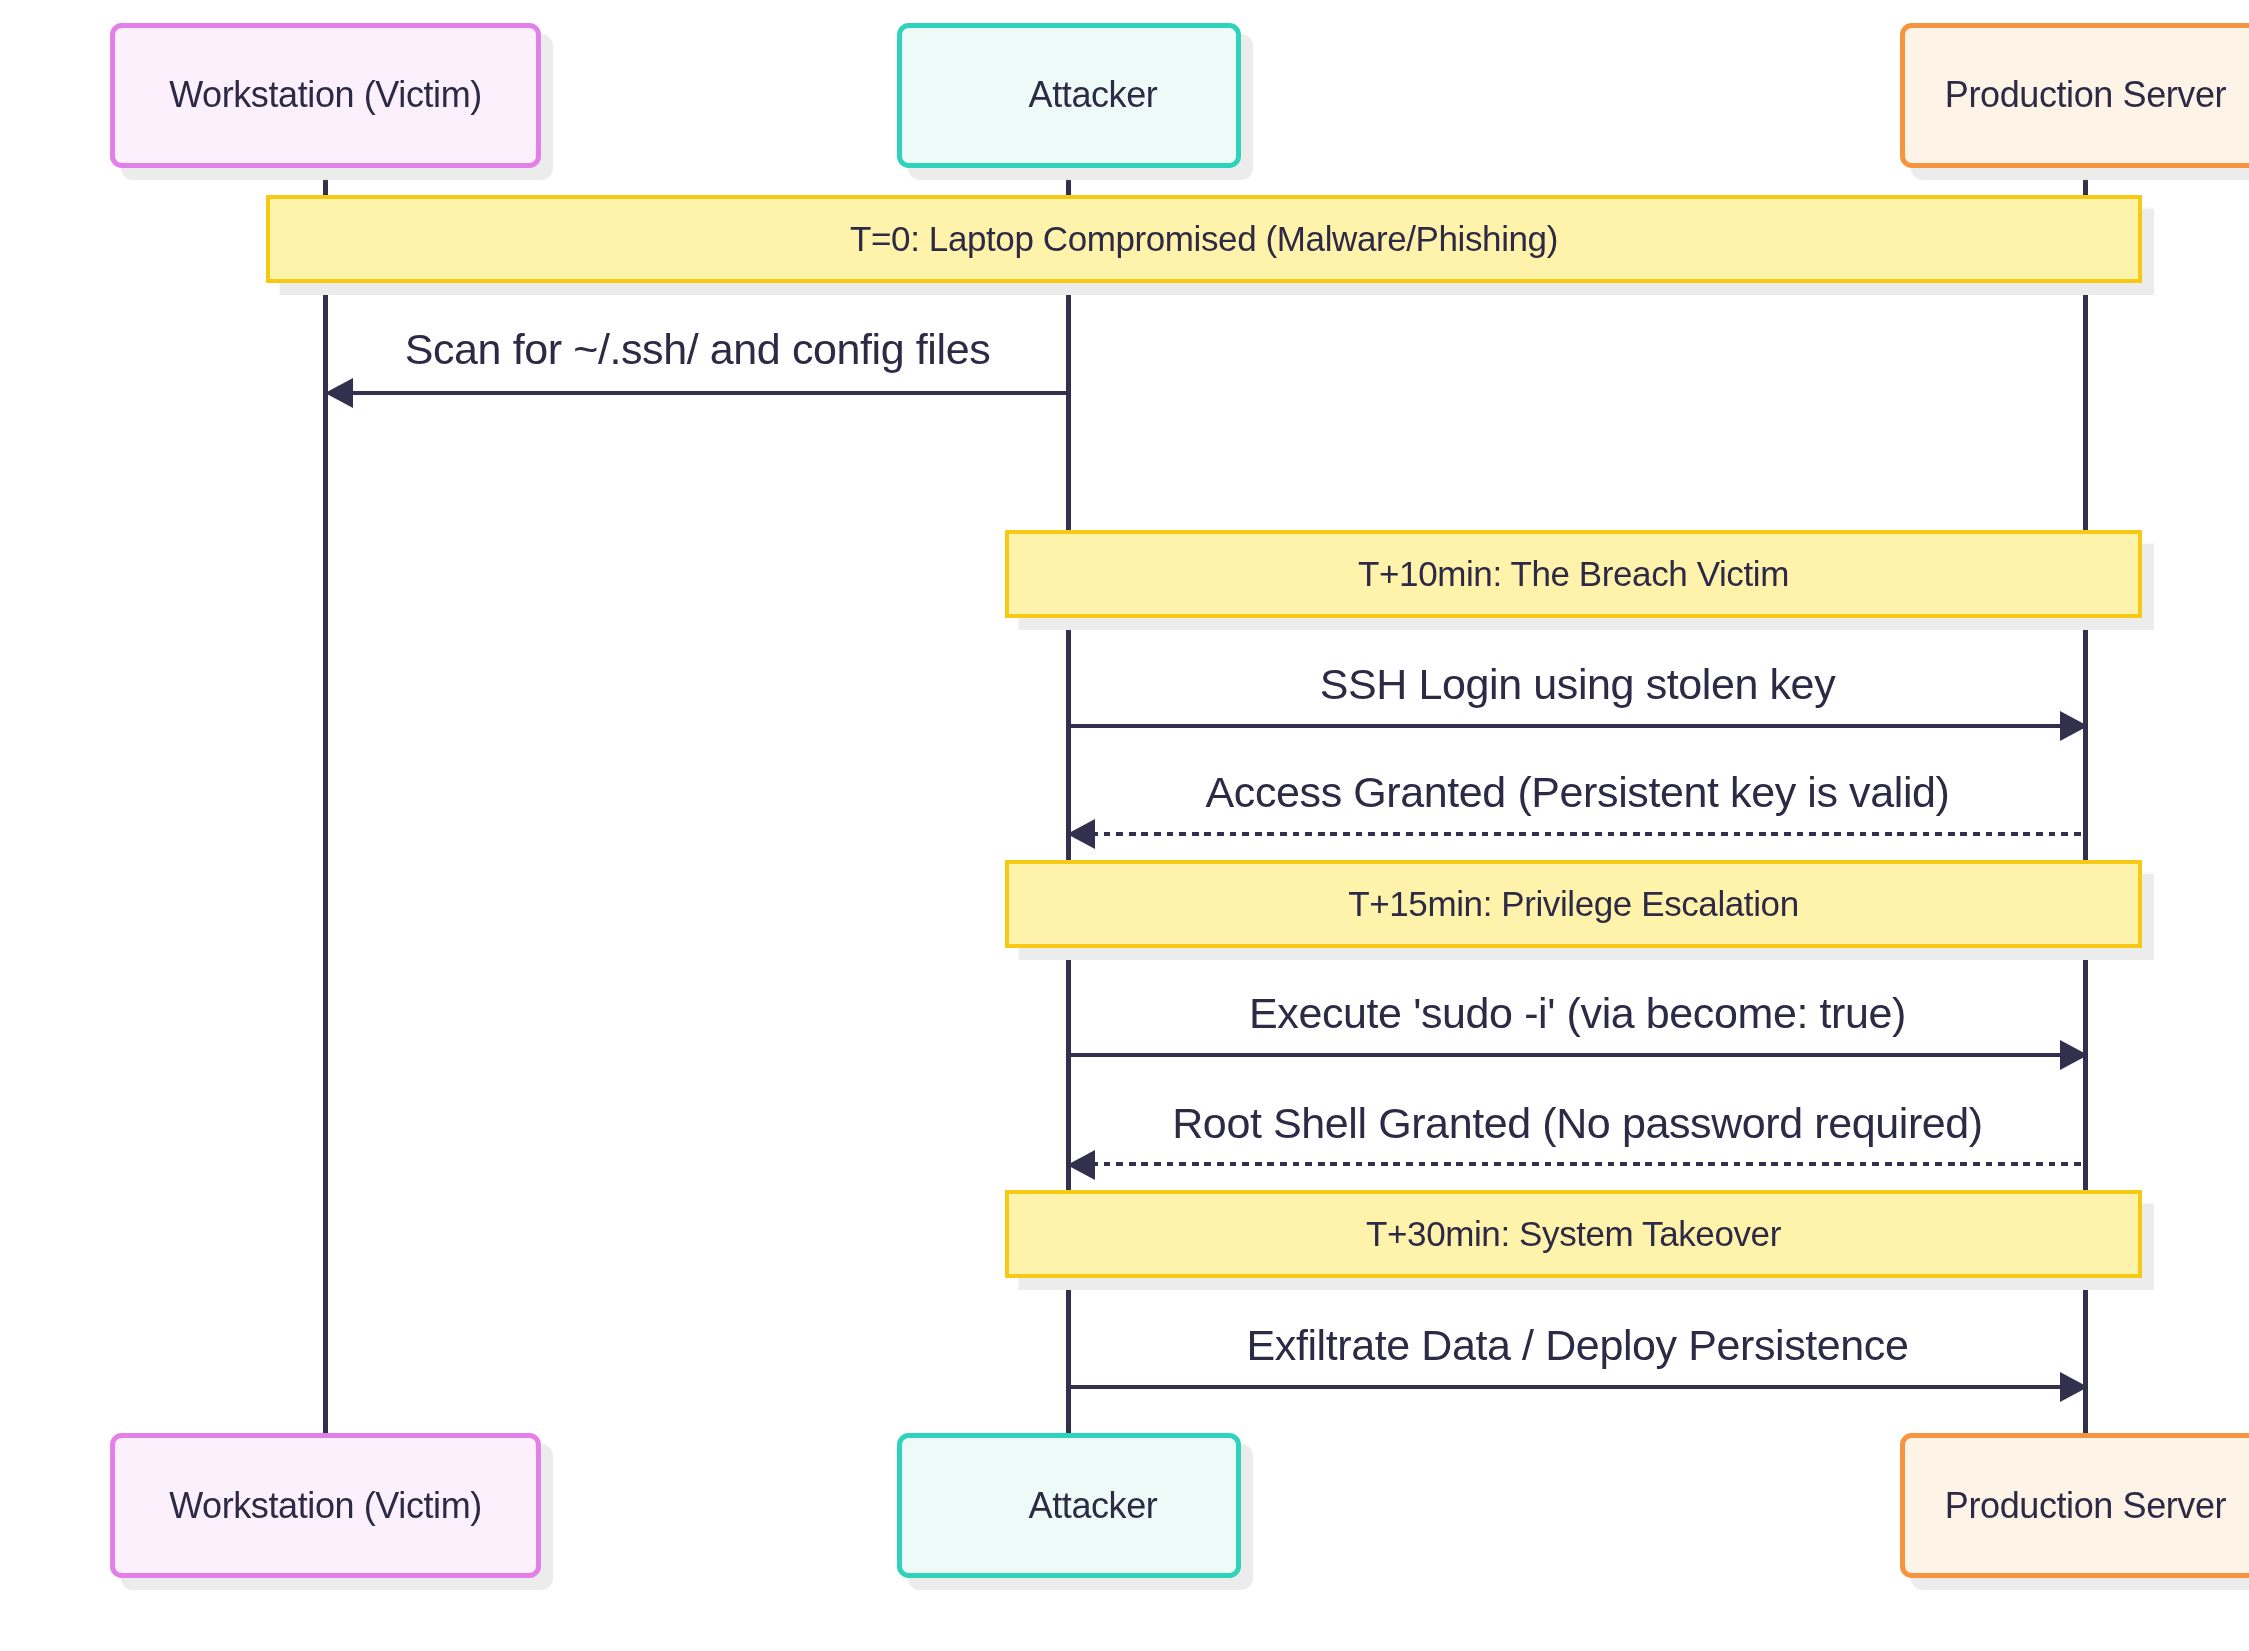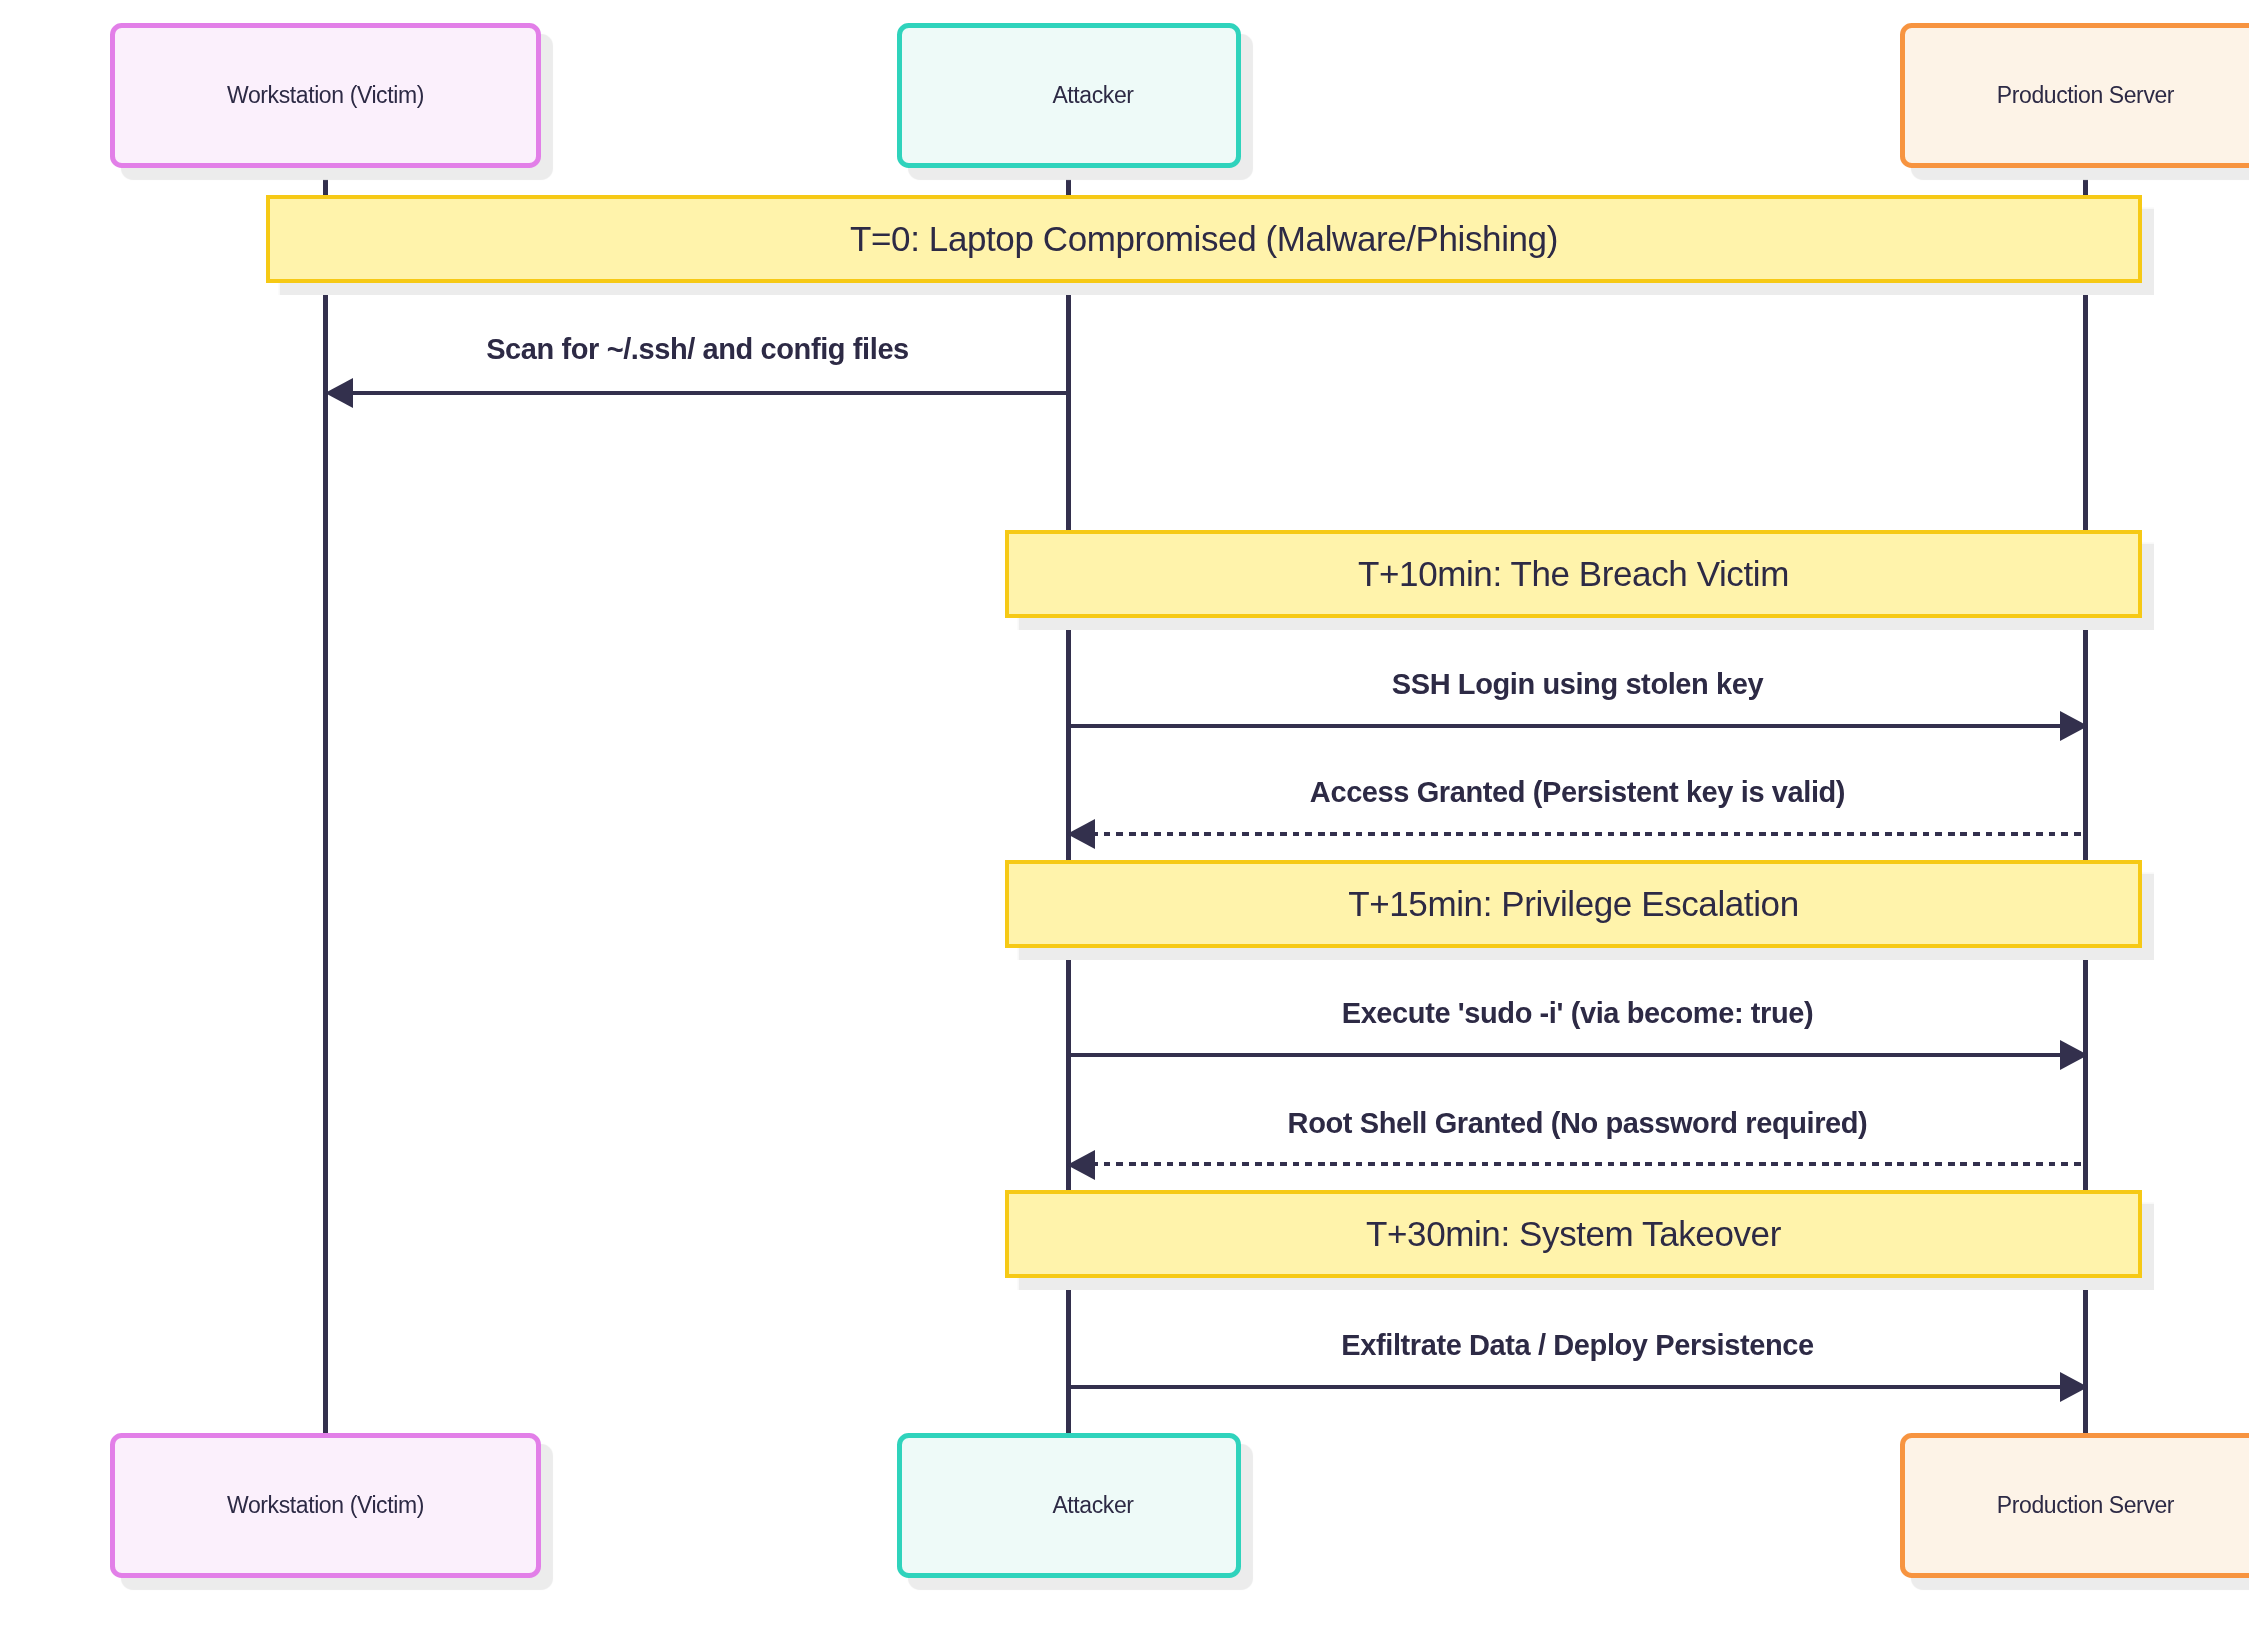--- a/index.html
+++ b/index.html
@@ -22,21 +22,21 @@
   }
   .actor {
     position: absolute;
     height: 145px;
     border-radius: 11.7px;
     border: 5px solid;
     box-shadow: 11.7px 11.7px 0.9px var(--shadow, #ececec);
     display: flex;
     align-items: center;
     justify-content: center;
-    font-size: 23px;
+    font-size: 36px;
     letter-spacing: -0.4px;
     z-index: 3;
     box-sizing: border-box;
   }
   .actor.pink   { background: var(--pink-fill, #fbf0fc);  border-color: var(--pink-border, #e27fe8); }
   .actor.teal   { background: var(--teal-fill, #eefaf8);  border-color: var(--teal-border, #2fd3bc); padding-left: 48px; }
   .actor.orange { background: var(--orange-fill, #fdf3e7); border-color: var(--orange-border, #f79440); }
   .note {
     position: absolute;
     background: var(--note-fill, #fff3ab);
@@ -50,25 +50,24 @@
     letter-spacing: -0.4px;
     z-index: 2;
     box-sizing: border-box;
   }
   .msg-label {
     position: absolute;
     height: 49px;
     display: flex;
     align-items: center;
     justify-content: center;
-    font-size: 29px;
+    font-size: 43px;
     letter-spacing: -0.4px;
     z-index: 2;
     white-space: nowrap;
-    font-weight: bold;
   }
   .msg-line {
     position: absolute;
     height: 4px;
     background: var(--line, #33304d);
     z-index: 2;
   }
   .msg-line.dotted {
     background: repeating-linear-gradient(90deg,
       var(--line, #33304d) 0 6.7px, transparent 6.7px 12.6px);

